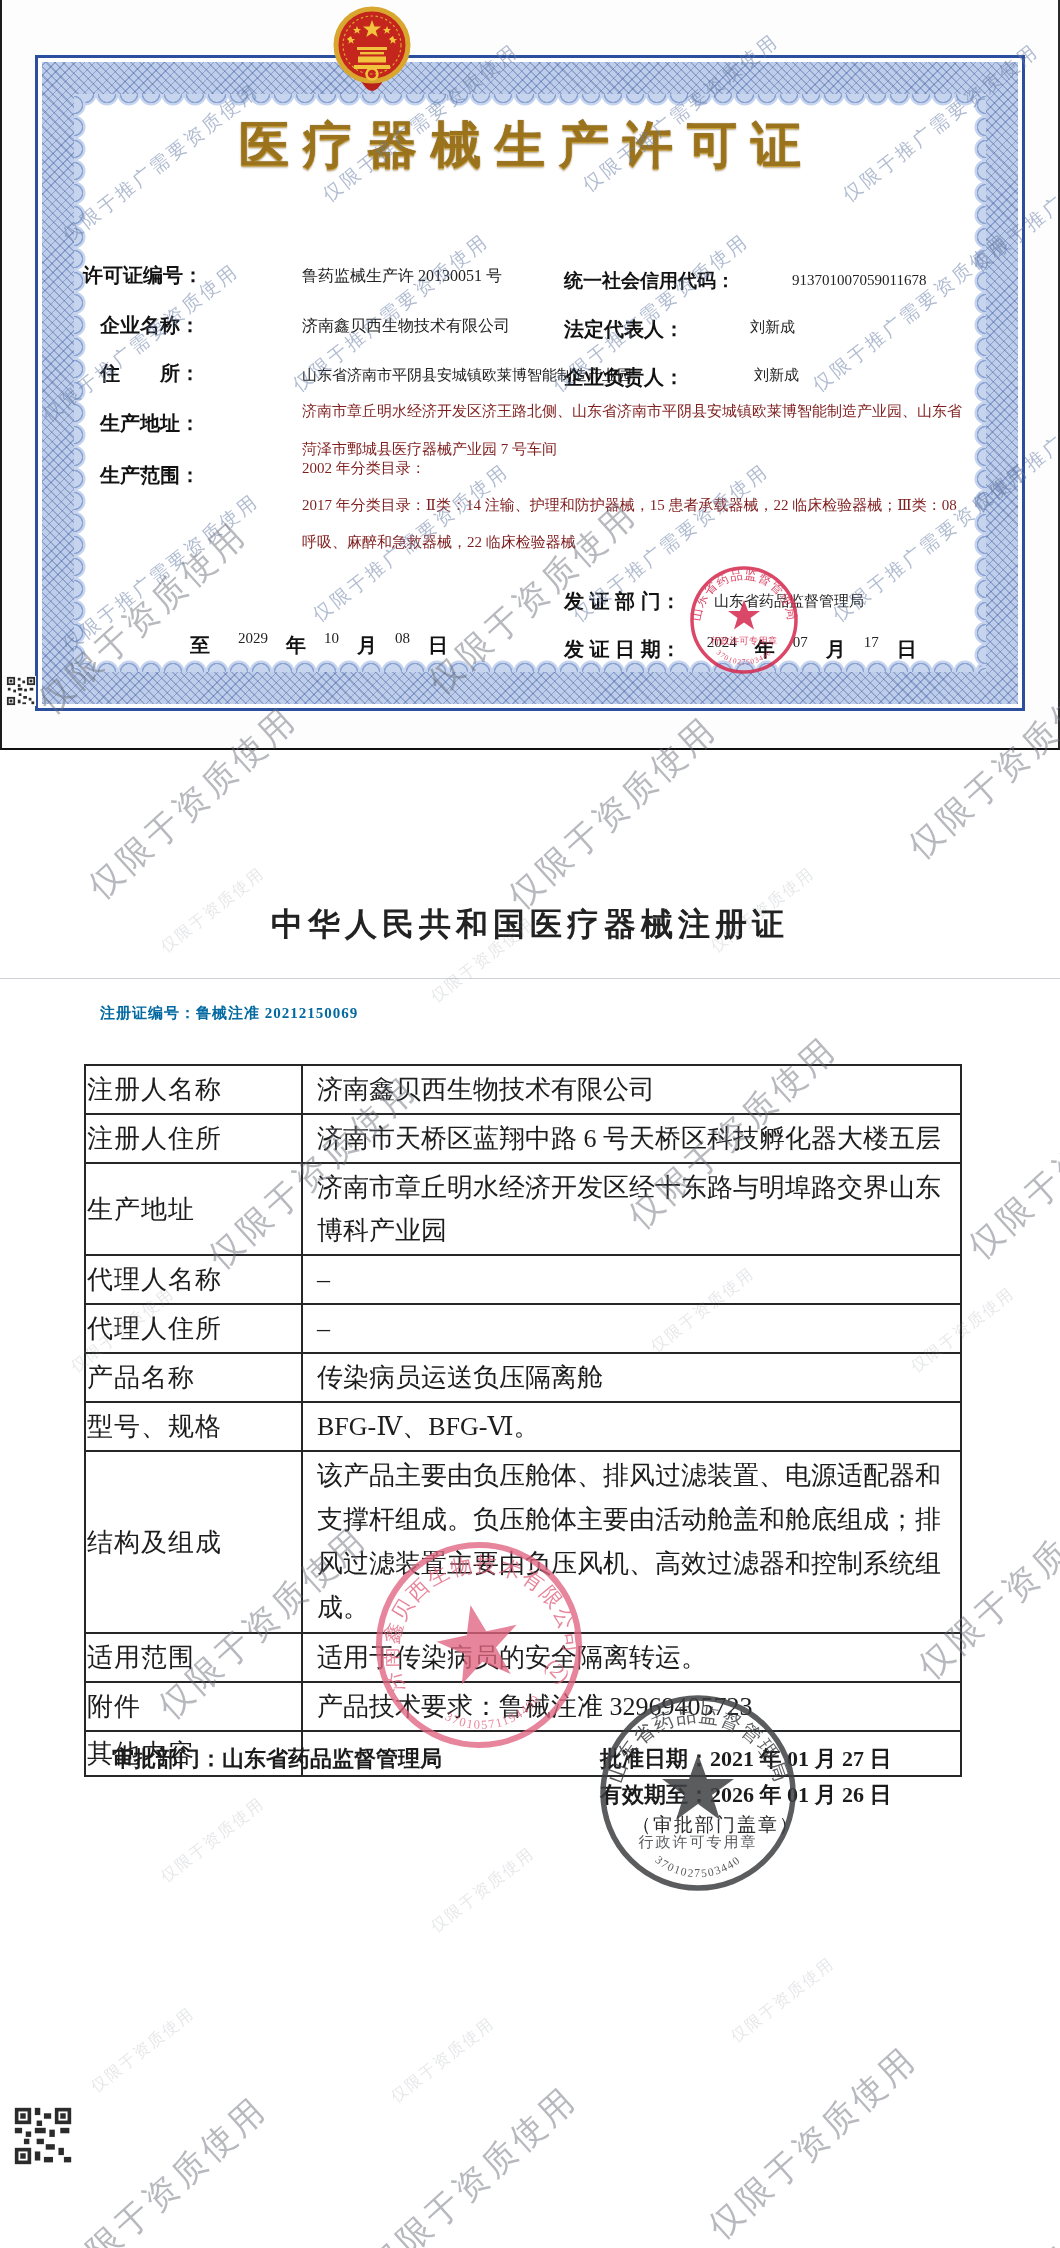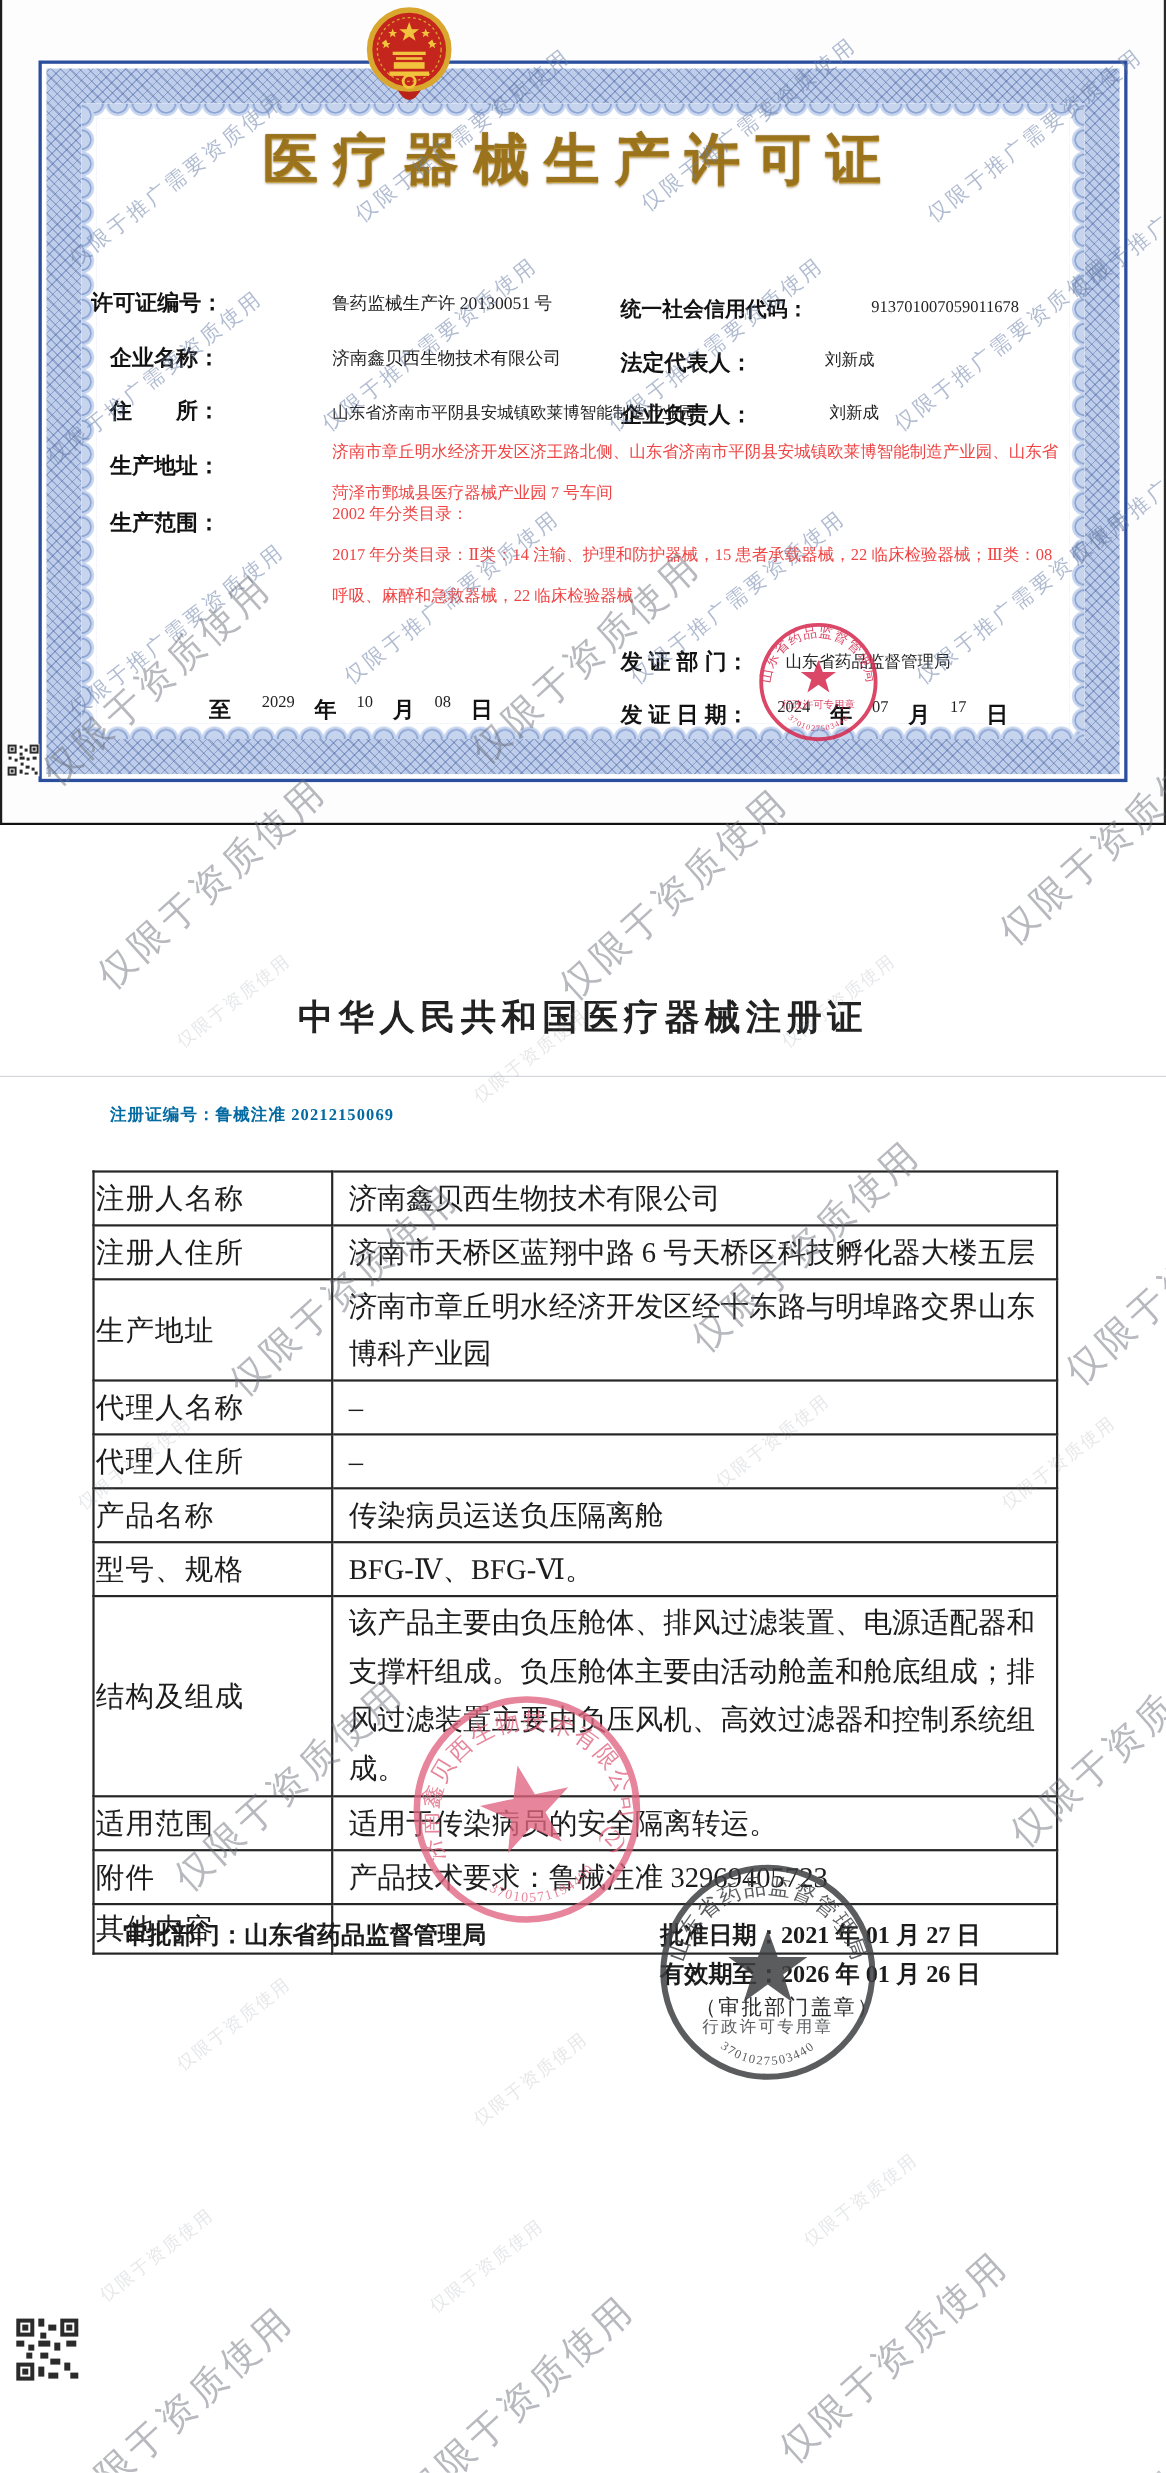--- a/index.html
+++ b/index.html
@@ -28,21 +28,21 @@
         background-size:14px 22px;background-repeat:repeat-y;}
   .sc-left{left:36px;background-image:radial-gradient(circle 12px at 0px 11px,#c6d4ee 7.5px,#8aa3d2 8px 9px,#c6d4ee 9.5px 11px,rgba(0,0,0,0) 12px);}
   .sc-right{right:36px;background-image:radial-gradient(circle 12px at 14px 11px,#c6d4ee 7.5px,#8aa3d2 8px 9px,#c6d4ee 9.5px 11px,rgba(0,0,0,0) 12px);}
 
   .gold-title{width:984px;left:33px;top:112px;text-align:center;font-size:50px;font-weight:bold;
         letter-spacing:14px;color:#9a731c;
         text-shadow:0 1px 0 #caa23a,0 2px 2px rgba(90,60,10,.45),0 0 1px #6e5212;}
   .lbl{font-family:"Liberation Sans","DejaVu Sans",sans-serif;font-weight:bold;font-size:20px;color:#121212;white-space:nowrap;}
   .lbl2{font-family:"Liberation Sans","DejaVu Sans",sans-serif;font-weight:bold;font-size:19px;color:#121212;white-space:nowrap;}
   .val{font-size:15px;color:#222;white-space:nowrap;}
-  .valblk{font-size:15px;color:#ef4444;line-height:38px;white-space:normal;}
+  .valblk{font-size:15px;color:#7f1d1d;line-height:38px;white-space:normal;}
   .dnum{font-size:15px;color:#222;display:inline-block;transform:translateY(-9px);}
   .dunit{font-family:"Liberation Sans","DejaVu Sans",sans-serif;font-weight:bold;font-size:20px;color:#121212;}
   .drow span{margin-right:14px;}
 
   
   .c2title{left:110px;top:903px;width:840px;text-align:center;font-size:32px;font-weight:600;
            letter-spacing:5px;color:#222;}
   .divider{left:0;top:978px;width:1060px;height:1px;background:#cfd2d6;}
   .regno{left:100px;top:1004px;font-size:15px;font-weight:bold;color:#0369a1;letter-spacing:1px;}
   table.cert{position:absolute;left:84px;top:1064px;width:878px;border-collapse:collapse;table-layout:fixed;}

